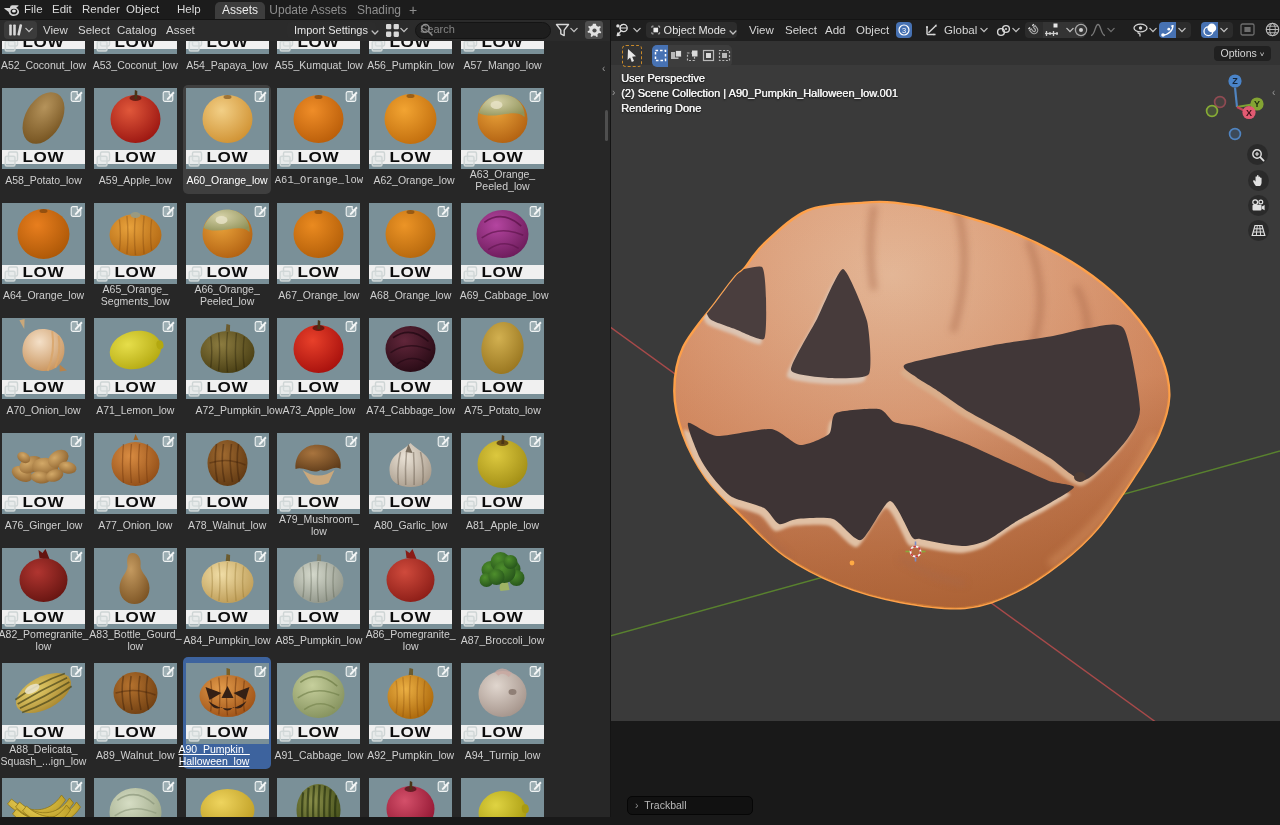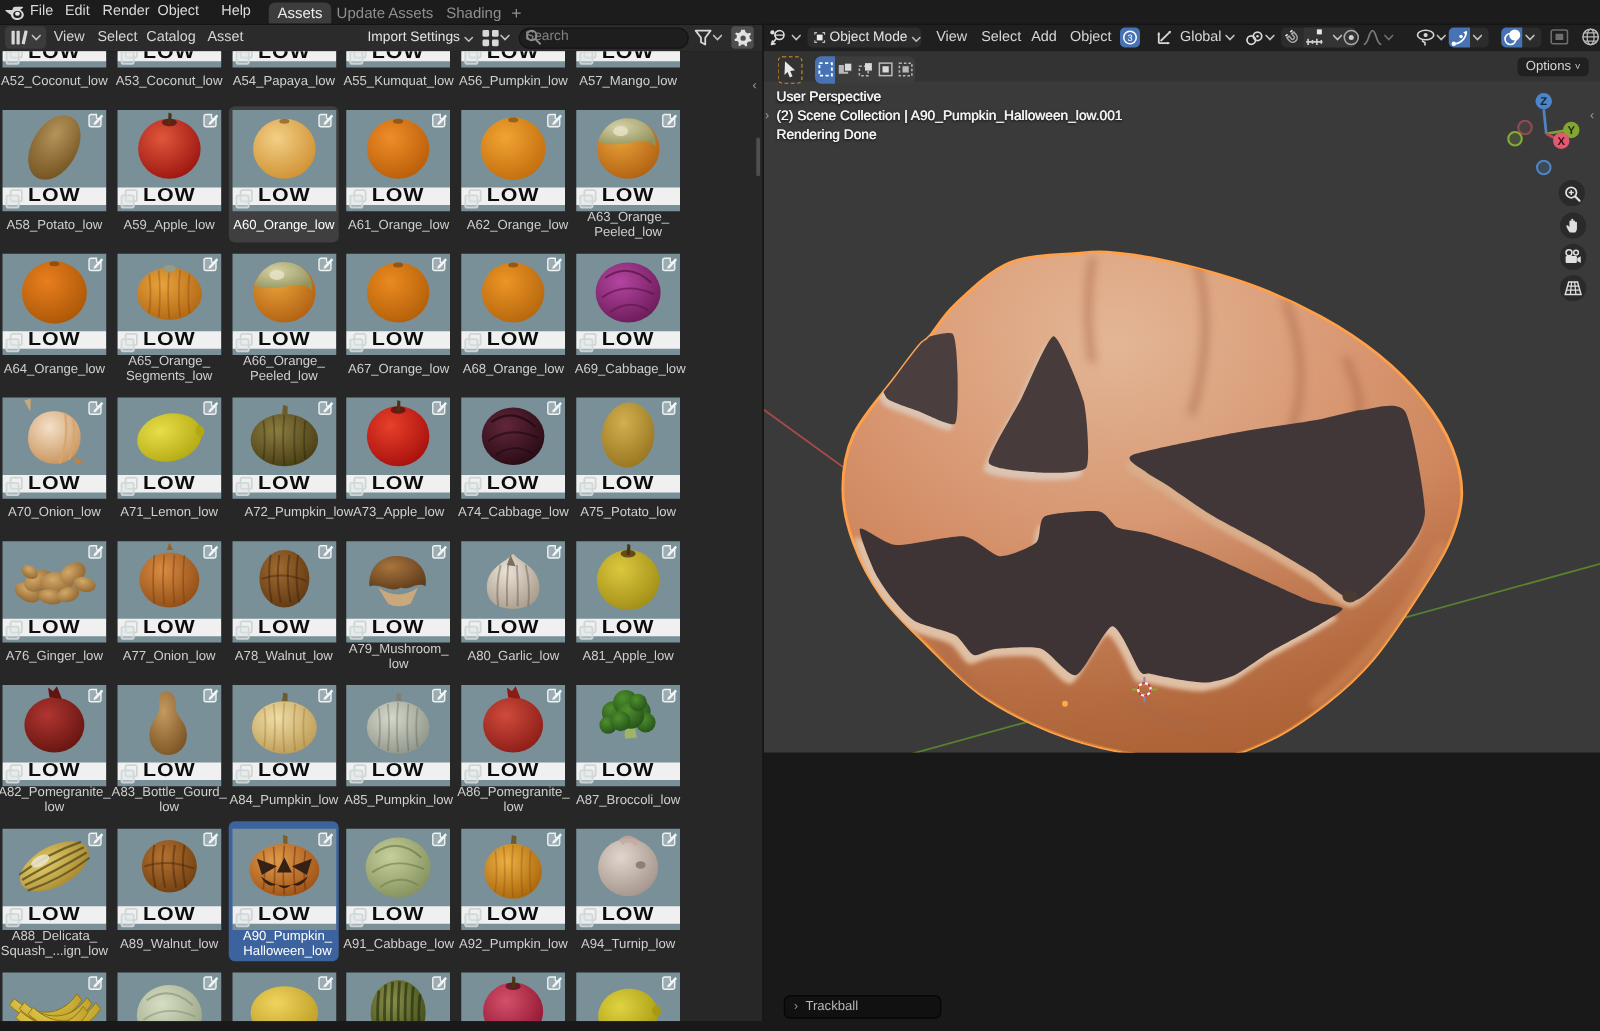--- a/index.html
+++ b/index.html
@@ -17,21 +17,21 @@
 .band { position:absolute; left:0; top:62px; width:83px; height:14px; background:#f0f0f0;
   font-size:15px; font-weight:bold; color:#0c0c0c; text-align:center; line-height:13.8px; letter-spacing:0.6px; }
 .band span { display:inline-block; transform:scaleX(1.14); transform-origin:50% 50%; }
 .cpy { position:absolute; left:2px; top:63px; }
 .edit { position:absolute; right:2px; top:2px; }
 .nm { white-space:nowrap; position:absolute; width:92px; text-align:center; font-size:10.5px; line-height:12px; color:#cfcfcf; }
 .nmsel { color:#fff; }
 .nmselg { color:#fff; }
 .selg { position:absolute; width:88.6px; height:109px; background:#3f3f3f; border-radius:5px; }
 .selb { position:absolute; width:88.6px; height:112px; background:#3d639e; border-radius:5px; }
-#viewport { position:absolute; left:611px; top:41px; width:669px; height:561px; background:#3a3a3a; overflow:hidden; }
+#viewport { position:absolute; left:611px; top:41px; width:669px; height:680px; background:#3a3a3a; overflow:hidden; }
 #scene { position:absolute; left:-611px; top:-41px; }
 .ovl { position:absolute; font-size:11px; color:#f2f2f2; text-shadow:0.4px 0 0 #f2f2f2, 0 1px 2px rgba(0,0,0,.85); white-space:nowrap; }
 .btnc { position:absolute; width:21px; height:21px; border-radius:11px; background:rgba(40,40,40,.85);
   display:flex; align-items:center; justify-content:center; }
 .vbtn { white-space:nowrap; position:absolute; height:16px; border-radius:4px; background:#2c2c2c; display:flex; align-items:center;
   font-size:11px; color:#e4e4e4; }
 #optbtn { position:absolute; left:1214px; top:46px; width:57px; height:15px; background:rgba(30,30,30,.9);
   border-radius:4px; color:#d5d5d5; font-size:10.5px; line-height:15px; text-align:center; }
 #trackball { position:absolute; left:627px; top:796px; width:126px; height:19px; background:rgba(16,16,16,.92);
   border:1px solid #060606; border-radius:5px; color:#b9b9b9; font-size:10.5px; line-height:17px; }
@@ -214,21 +214,21 @@
         </defs>
         <ellipse cx="41.5" cy="31" rx="25" ry="24" fill="url(#g4)"></ellipse>
         <ellipse cx="41.5" cy="9" rx="4" ry="2" fill="rgba(90,50,10,.5)"></ellipse>
       </svg><div class="band"><span>LOW</span></div><svg class="cpy" width="17" height="17" viewBox="0 0 17 17">
         <rect x="4.5" y="1" width="9" height="9" rx="1.4" fill="none" stroke="rgba(200,208,208,.85)" stroke-width="1.4"></rect>
         <rect x="1.2" y="5.3" width="9.8" height="9.8" rx="1.5" fill="rgba(222,228,228,.45)" stroke="rgba(208,215,215,.95)" stroke-width="1.5"></rect>
       </svg><svg class="edit" width="13" height="13" viewBox="0 0 13 13">
         <path d="M1.2 3.2 a1.6 1.6 0 0 1 1.6 -1.6 h4.4 l0 2.4 a1 1 0 0 0 1 1 l2.6 0 v4.8 a1.6 1.6 0 0 1 -1.6 1.6 h-6.4 a1.6 1.6 0 0 1 -1.6 -1.6 Z" fill="rgba(210,220,222,.38)" stroke="rgba(250,252,252,.9)" stroke-width="1.1"></path>
         <path d="M5.2 8.2 L11.2 1.6 L12.6 3.0 L6.8 9.4 L4.8 9.9 Z" fill="#f4f6f6"></path>
       </svg></div>
-    <div class="nm" style="left:272.9px;top:133.0px;">A61_Orange_low</div>
+    <div class="nm" style="left:272.9px;top:133.0px;font-family:Liberation Mono, monospace;">A61_Orange_low</div>
 <div class="tile" style="left:369.2px;top:46.5px;"><svg width="83" height="81.5" viewBox="0 0 83 81.5">
         <defs>
           <radialGradient id="g5" cx="0.38" cy="0.32" r="0.75">
             <stop offset="0" stop-color="#f2a432"></stop>
             <stop offset="1" stop-color="#c06c0c"></stop>
           </radialGradient>
         </defs>
         <ellipse cx="41.5" cy="31" rx="26" ry="25" fill="url(#g5)"></ellipse>
         <ellipse cx="41.5" cy="8" rx="4" ry="2" fill="rgba(90,50,10,.5)"></ellipse>
       </svg><div class="band"><span>LOW</span></div><svg class="cpy" width="17" height="17" viewBox="0 0 17 17">
@@ -794,21 +794,21 @@
         <path d="M63.5 24 L47.5 30 L59.5 37 Z" fill="#342015"></path>
         <path d="M41.5 23 L35.5 35 L47.5 35 Z" fill="#342015"></path>
         <path d="M22.5 38 Q 41.5 53 60.5 38 Q 54.5 49 47.5 44 Q 41.5 51 35.5 44 Q 28.5 49 22.5 38 Z" fill="#342015"></path>
       </svg><div class="band"><span>LOW</span></div><svg class="cpy" width="17" height="17" viewBox="0 0 17 17">
         <rect x="4.5" y="1" width="9" height="9" rx="1.4" fill="none" stroke="rgba(200,208,208,.85)" stroke-width="1.4"></rect>
         <rect x="1.2" y="5.3" width="9.8" height="9.8" rx="1.5" fill="rgba(222,228,228,.45)" stroke="rgba(208,215,215,.95)" stroke-width="1.5"></rect>
       </svg><svg class="edit" width="13" height="13" viewBox="0 0 13 13">
         <path d="M1.2 3.2 a1.6 1.6 0 0 1 1.6 -1.6 h4.4 l0 2.4 a1 1 0 0 0 1 1 l2.6 0 v4.8 a1.6 1.6 0 0 1 -1.6 1.6 h-6.4 a1.6 1.6 0 0 1 -1.6 -1.6 Z" fill="rgba(210,220,222,.38)" stroke="rgba(250,252,252,.9)" stroke-width="1.1"></path>
         <path d="M5.2 8.2 L11.2 1.6 L12.6 3.0 L6.8 9.4 L4.8 9.9 Z" fill="#f4f6f6"></path>
       </svg></div>
-    <div class="nm nmsel" style="left:184px;top:702.0px;">A90_Pumpkin_<br>Halloween_low</div>
+    <div class="nm nmsel" style="left:168px;top:702.0px;text-decoration:underline;">A90_Pumpkin_<br>Halloween_low</div>
 <div class="tile" style="left:277.4px;top:621.5px;"><svg width="83" height="81.5" viewBox="0 0 83 81.5">
         <defs>
           <radialGradient id="g36" cx="0.38" cy="0.32" r="0.75">
             <stop offset="0" stop-color="#c6cf9c"></stop>
             <stop offset="1" stop-color="#83905c"></stop>
           </radialGradient>
         </defs>
         <ellipse cx="41.5" cy="31" rx="26" ry="24" fill="url(#g36)"></ellipse>
         <path d="M23.3 19.299999999999997 Q 41.5 6.300000000000001 60.22 23.2" stroke="#6d7c46" stroke-width="1.6" fill="none" opacity=".7"></path>
         <path d="M20.7 34.9 Q 38.9 21.9 62.3 32.3" stroke="#6d7c46" stroke-width="1.5" fill="none" opacity=".6"></path>

